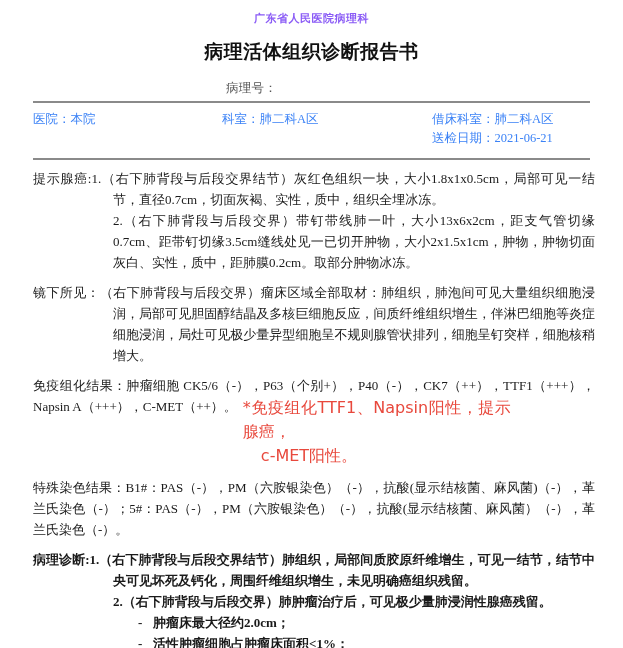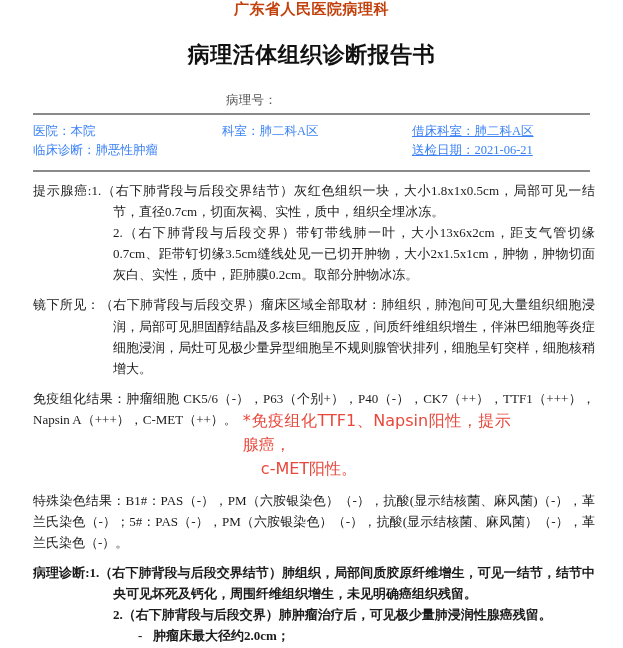--- a/index.html
+++ b/index.html
@@ -19,32 +19,33 @@
   .page {
     position: relative;
     width: 623px;
     height: 648px;
   }
 
   
   .title-main {
     text-align: center;
     font-weight: bold;
-    font-size: 15px;
+    font-size: 11px;
     letter-spacing: 0.5px;
     margin: 0;
+    padding-top: 12px;
     line-height: 1.25;
-    color: #c2410c;
+    color: #8b5cf6;
   }
   .title-sub {
     text-align: center;
     font-weight: bold;
-    font-size: 22px;
+    font-size: 19px;
     letter-spacing: 0.5px;
-    margin: 16px;
+    margin: 8px;
     padding-top: 6px;
     line-height: 1.25;
     color: #111;
   }
   .pathno-row {
     text-align: center;
     padding-right: 120px;
     padding-top: 8px;
     font-size: 12.5px;
     color: #555;
@@ -74,21 +75,21 @@
   .info-row {
     position: relative;
     height: 19px;
   }
   .info-cell {
     position: absolute;
     white-space: nowrap;
   }
   .c1 { left: 33px; }
   .c2 { left: 222px; }
-  .c3 { left: 412px; text-decoration: underline; }
+  .c3 { left: 432px; }
 
   
   .body-wrap {
     padding-top: 8px;
   }
   .section {
     position: relative;
     font-size: 13px;
     line-height: 1.62;
     margin-bottom: 9px;
@@ -170,21 +171,20 @@
 
   <hr class="rule">
 
   <div class="info-block">
     <div class="info-row">
       <span class="info-cell c1">医院：本院</span>
       <span class="info-cell c2">科室：肺二科A区</span>
       <span class="info-cell c3">借床科室：肺二科A区</span>
     </div>
     <div class="info-row">
-      <span class="info-cell c1">临床诊断：肺恶性肿瘤</span>
       <span class="info-cell c3">送检日期：2021-06-21</span>
     </div>
   </div>
 
   <hr class="rule2">
 
   <div class="body-wrap">
 
     <div class="section">
       <div class="hang"><span class="lbl">提示腺癌:</span><span>1.（右下肺背段与后段交界结节）灰红色组织一块，大小1.8x1x0.5cm，局部可见一结节，直径0.7cm，切面灰褐、实性，质中，组织全埋冰冻。</span></div>

